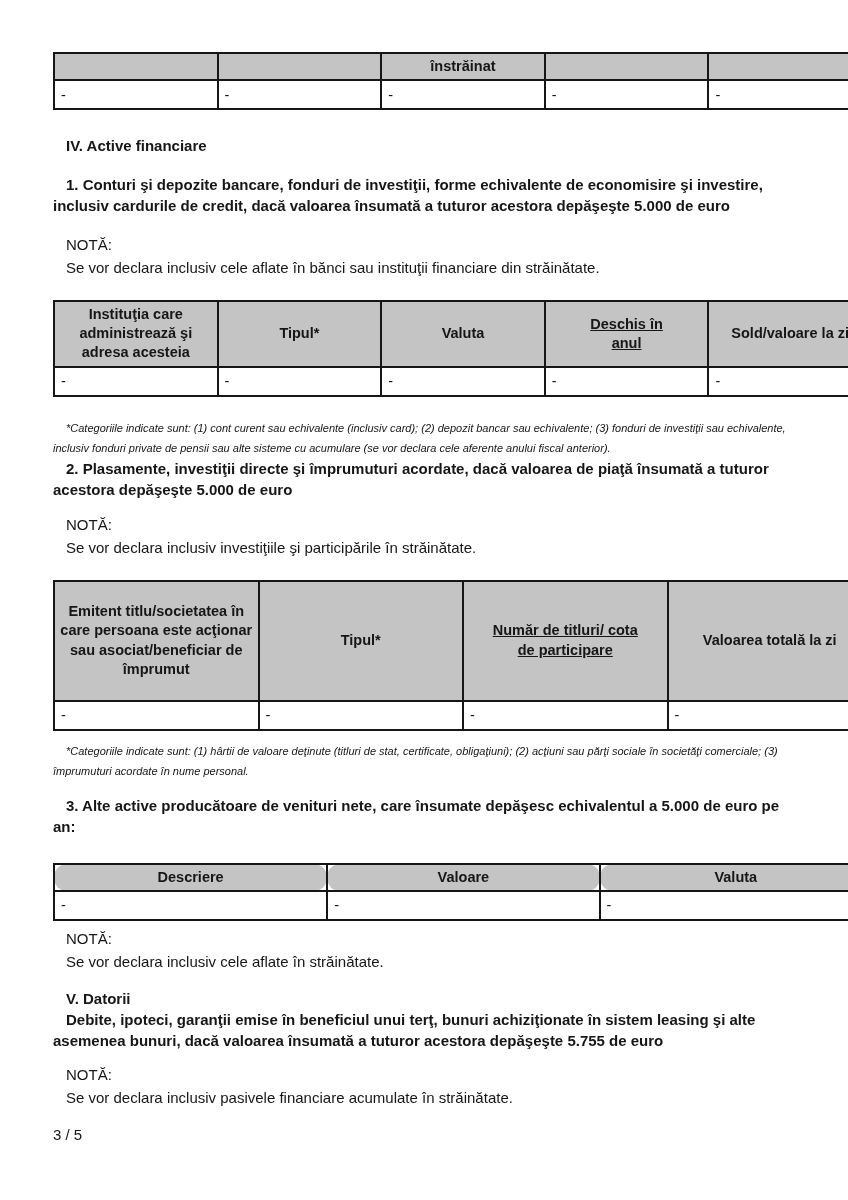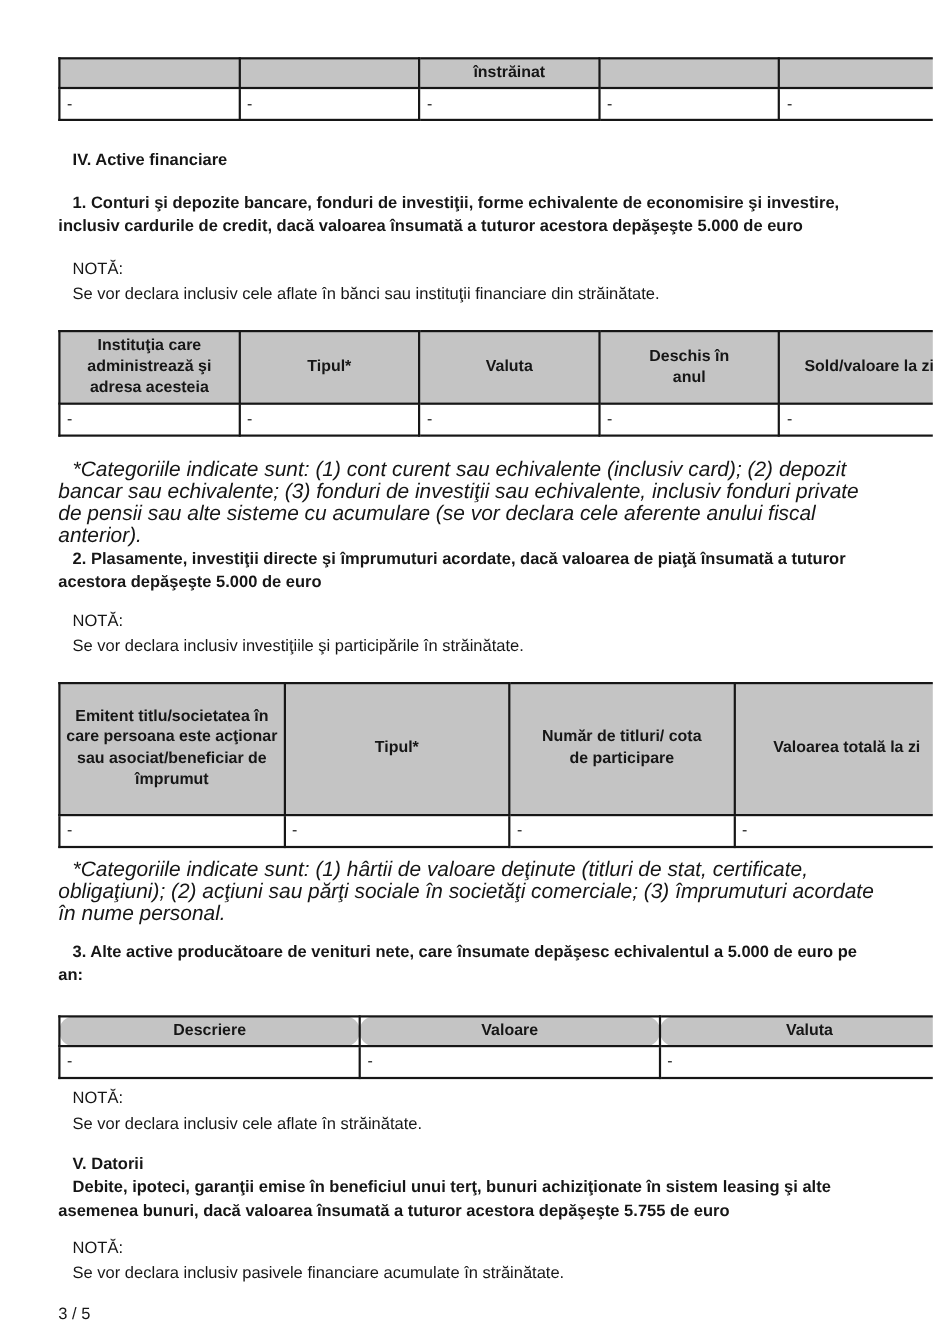--- a/index.html
+++ b/index.html
@@ -35,41 +35,41 @@
     height: 29px;
     vertical-align: middle;
     text-align: left;
     font-size: 14.5px;
     background: #fff;
   }
   .tbl-carryover th { height: 27px; }
   .tbl-accounts th { height: 64px; }
   .tbl-investments th { height: 120px; }
   .tbl-other th { height: 25px; border-radius: 13px; }
-  .th-narrow { display: inline-block; max-width: 92px; }
+  .th-narrow { display: inline-block; max-width: 92px; text-decoration: underline; }
 
   .sec-title {
     font-weight: 700;
     margin: 25px 0 0;
     text-indent: 13px;
     line-height: 21px;
   }
   .item-heading {
     font-weight: 700;
     margin: 18px 0 0;
     text-indent: 13px;
     line-height: 21px;
   }
   .note { margin: 17px 0 0 13px; line-height: 23px; }
   .footnote {
     font-style: italic;
     margin: 21px 0 0;
     text-indent: 13px;
     line-height: 20px;
-    font-size: 19px;
+    font-size: 11px;
   }
   .page-number { padding-right: 6px; margin-top: 17px; }
 </style>
 </head>
 <body>
 
 <div class="page">
 
   <table class="tbl tbl-carryover">
     <colgroup>

